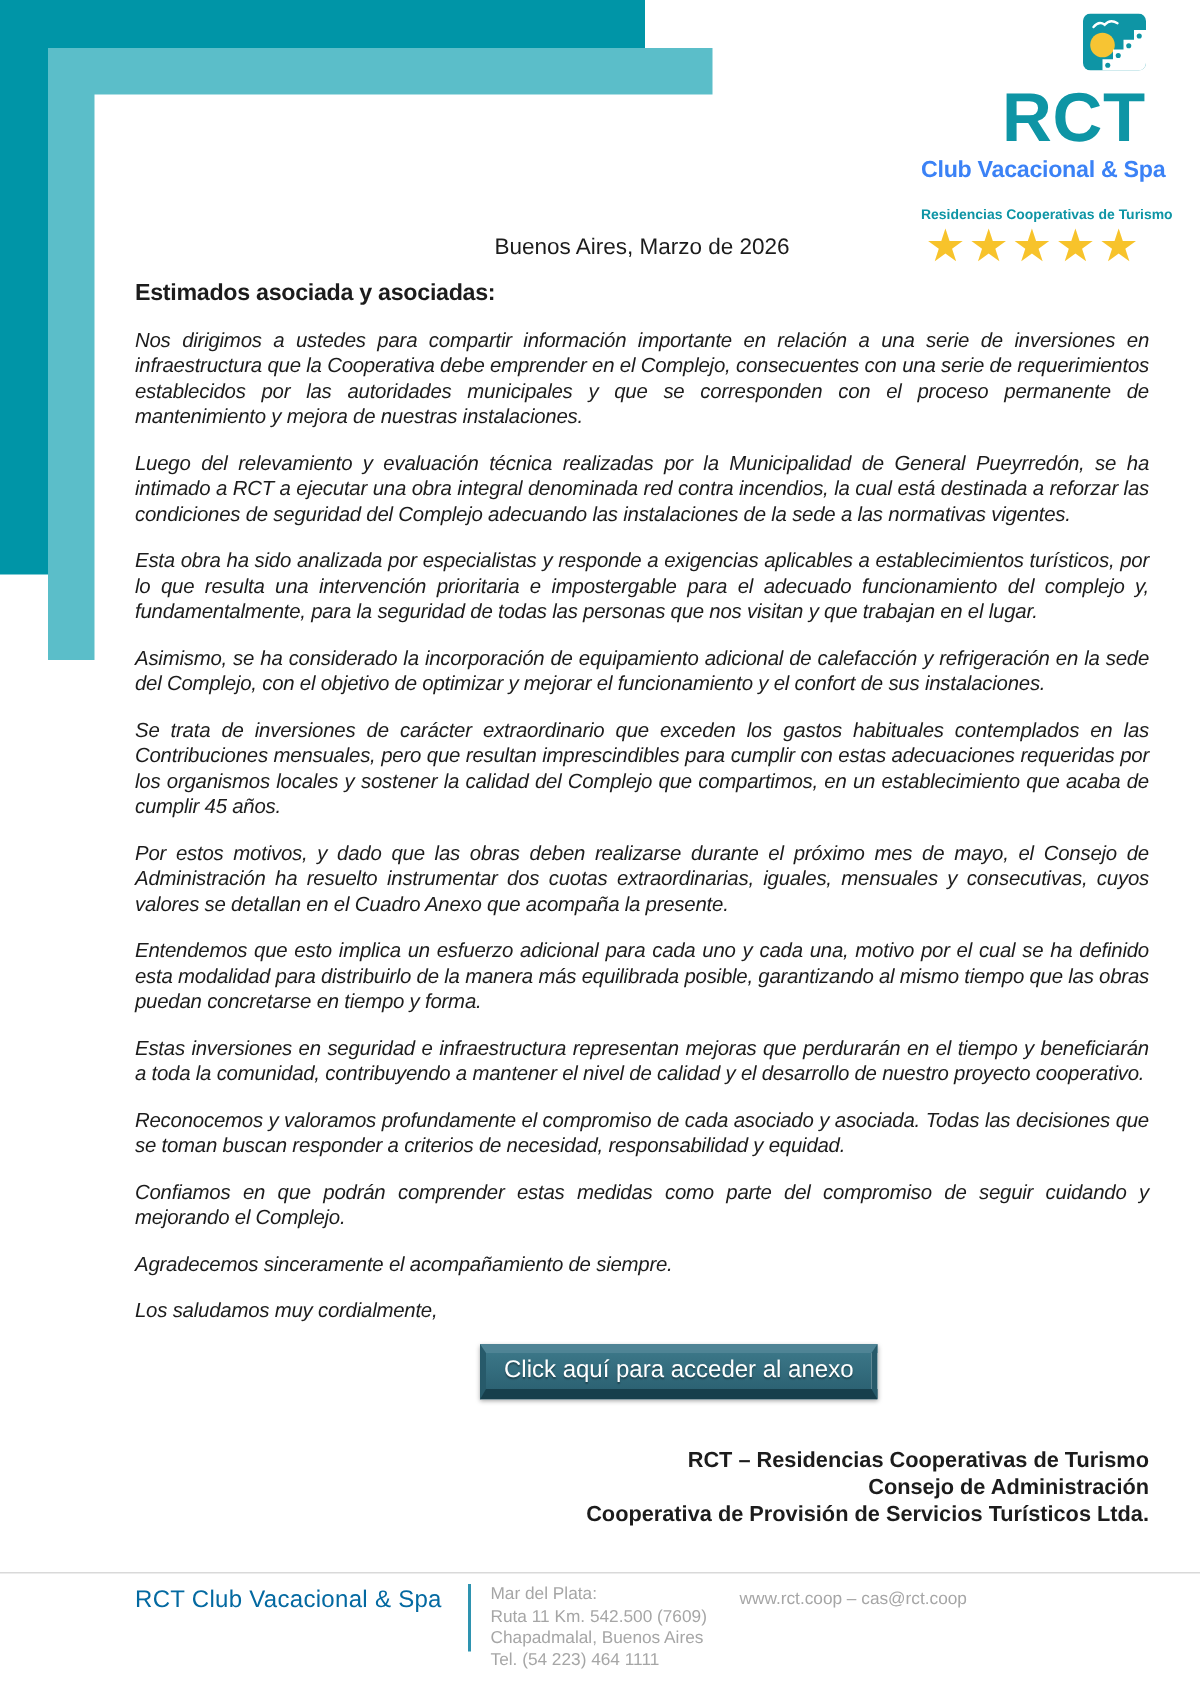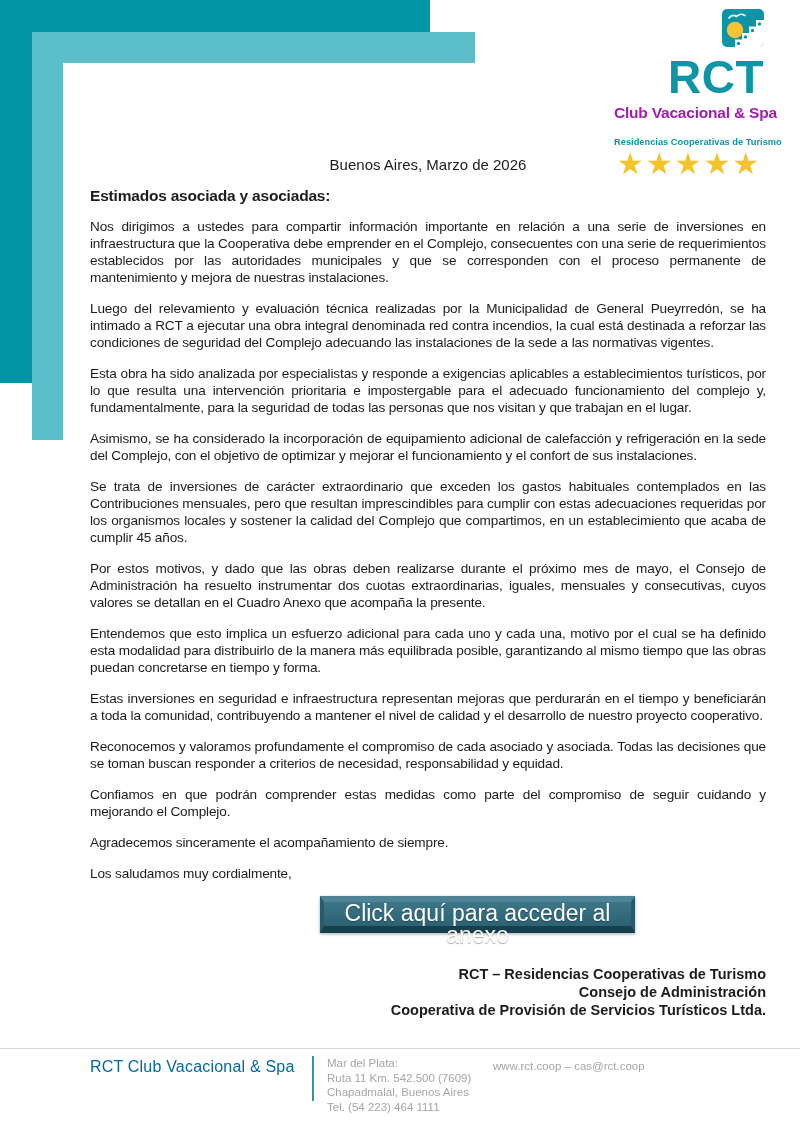--- a/index.html
+++ b/index.html
@@ -12,42 +12,42 @@
   }
   
   .sheet-dark  { position:absolute; left:0;  top:0;  width:430px; height:383px; background:#0095A7; }
   .sheet-light { position:absolute; left:32px; top:32px; width:443px; height:408px; background:#5BBEC9; }
   .sheet-white { position:absolute; left:63px; top:63px; right:0; bottom:0; background:#fff; }
 
   
   .logo { position:absolute; top:9px; right:36px; width:150px; text-align:center; }
   .logo-row { display:flex; align-items:flex-end; justify-content:center; gap:7px;flex-direction:column; }
   .logo-wordmark { font-size:46px; font-weight:bold; color:#0E95A5; line-height:0.86; letter-spacing:0.5px; }
-  .logo-subtitle { margin-top:6px; font-size:15.5px; font-weight:bold; color:#a21caf; letter-spacing:-0.2px; white-space:nowrap; }
+  .logo-subtitle { margin-top:6px; font-size:15.5px; font-weight:bold; color:#3b82f6; letter-spacing:-0.2px; white-space:nowrap; }
   .logo-tagline  { margin-top:15px; font-size:9.3px; font-weight:bold; color:#0E95A5; white-space:nowrap; }
   .logo-stars    { margin-top:2px; font-size:30px; line-height:1; color:#F7C32B; letter-spacing:2px; white-space:nowrap; }
 
   
   .content { position:absolute; left:90px; top:157px; width:676px; }
   .date-line { text-align:center; font-size:15px; line-height:15px; margin-bottom:16px; }
   .greeting  { font-size:15.5px; font-weight:bold; line-height:15px; margin-bottom:15px; letter-spacing:-0.2px; }
   .paragraphs p {
     font-size:13.6px; line-height:17px; margin:0 0 14px 0;
-    text-align:justify; letter-spacing:-0.15px;
+    text-align:justify; letter-spacing:-0.15px;font-style:italic;
   }
   .btn-row { padding-left:230px; }
   .anexo-btn {
-    display:block; width:315px; height:37px;
+    display:block; width:265px; height:37px;
     background:linear-gradient(180deg,#3B7687 0%,#2C6273 100%);
     border-top:6px solid #4F8495;
     border-bottom:7px solid #173F4C;
     border-left:4px solid #275A6A;
     border-right:4px solid #275A6A;
     color:#fff; font-family:"Liberation Sans", sans-serif;
-    font-size:23px; line-height:22px;
+    font-size:16px; line-height:22px;
     cursor:pointer; box-shadow:0 1px 3px rgba(0,0,0,.35);
     text-shadow:0 1px 1px rgba(0,0,0,.35);
   }
   .signature { margin-top:32px; text-align:right; font-weight:bold; font-size:14.5px; }
   .signature div { line-height:18px; }
 
   
   .footer-rule { position:absolute; left:0; right:0; top:1048px; height:1px; background:#d9d9d9; }
   .footer { position:absolute; left:90px; top:1056px; display:flex; align-items:flex-start; }
   .footer-brand { width:222px; font-size:16px; color:#0369a1; padding-top:2px; letter-spacing:0.2px; }

